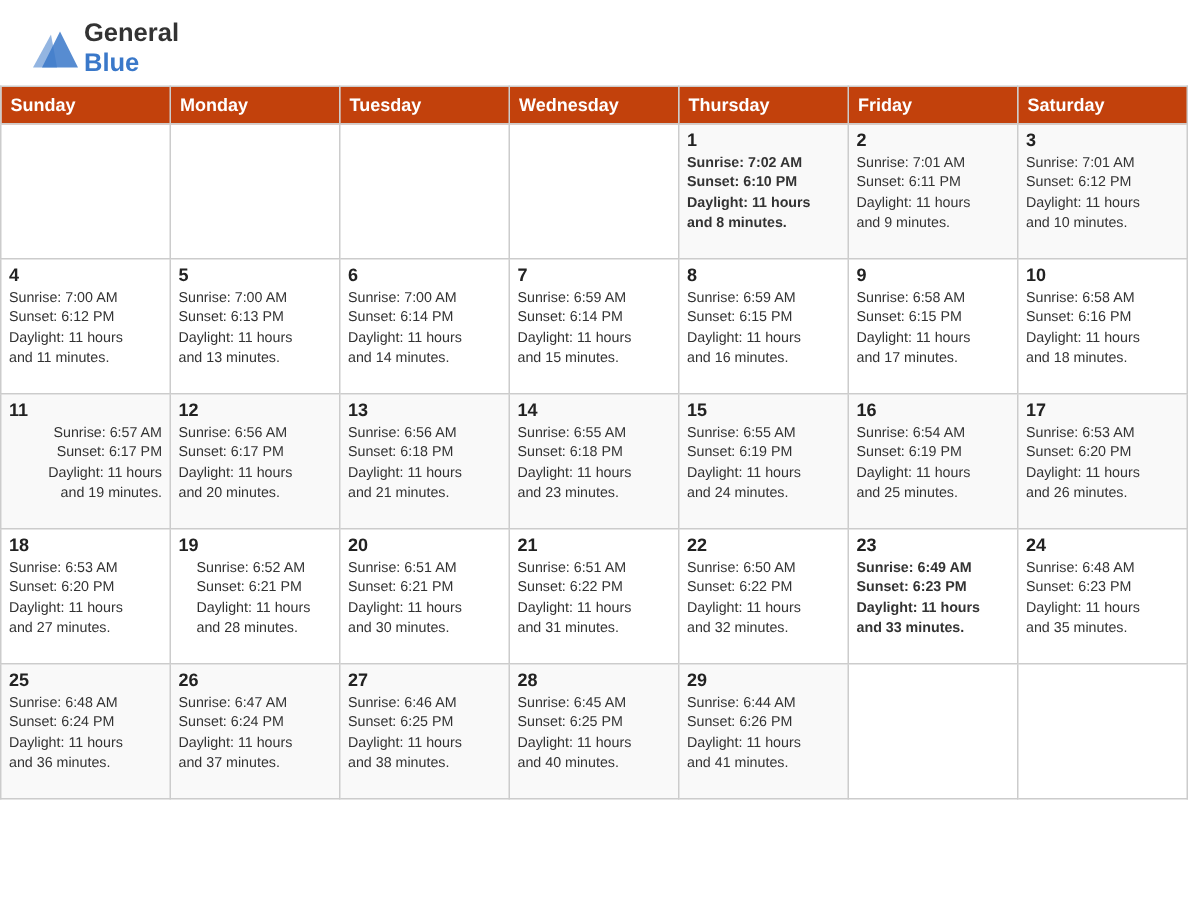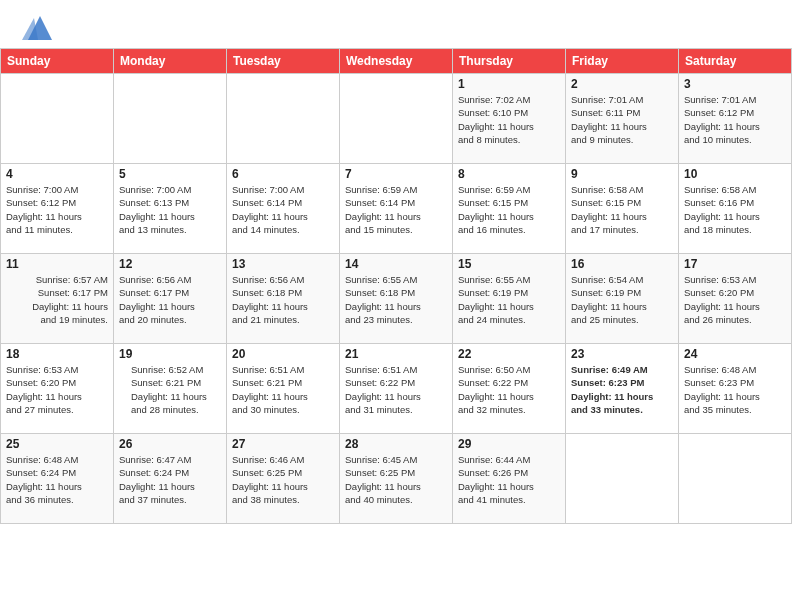--- a/index.html
+++ b/index.html
@@ -38,21 +38,21 @@
     .location {
       font-size: 15px;
       color: #555;
     }
     .calendar {
       width: 100%;
       border-collapse: collapse;
       margin: 0 0 0 0;
     }
     .calendar th {
-      background-color: #ef4444;
+      background-color: #c2410c;
       color: #fff;
       font-weight: bold;
       font-size: 12px;
       padding: 5px 6px;
       text-align: left;
       border: 1px solid #ccc;
     }
     .calendar td {
       vertical-align: top;
       border: 1px solid #ccc;
@@ -86,20 +86,28 @@
 </head>
 <body>
 
 <div class="header">
   <div class="logo">
     <div class="logo-icon">
       <svg width="38" height="32" viewBox="0 0 38 32">
         <polygon points="10,28 22,4 34,28" fill="#3a78c9" opacity="0.85"></polygon>
         <polygon points="4,28 16,6 20,28" fill="#3a78c9" opacity="0.55"></polygon>
       </svg>
+    </div>
+    <div style="line-height:1.15">
+      <div style="font-size:17px;font-weight:bold;color:#333;">
+        General
+      </div>
+      <div style="font-size:17px;font-weight:bold;color:#3a78c9;">
+        Blue
+      </div>
     </div>
   </div>
   <div class="title-block">
     <div class="month-title"></div>
     <div class="location"></div>
   </div>
 </div>
 
 <table class="calendar">
   <thead>
@@ -114,21 +122,21 @@
       </tr>
   </thead>
   <tbody id="calendar-body">
   <tr>
         <td class="empty-cell"></td>
         <td class="empty-cell"></td>
         <td class="empty-cell"></td>
         <td class="empty-cell"></td>
         <td>
           <span class="day-number">1</span>
-          <div class="day-info" style="white-space: pre-line;">Sunrise: 7:02 AM
+          <div class="day-info" style="white-space: pre-line; font-weight: bold;">Sunrise: 7:02 AM
 Sunset: 6:10 PM
 Daylight: 11 hours
 and 8 minutes.</div>
         </td>
         <td>
           <span class="day-number">2</span>
           <div class="day-info" style="white-space: pre-line;">Sunrise: 7:01 AM
 Sunset: 6:11 PM
 Daylight: 11 hours
 and 9 minutes.</div>

